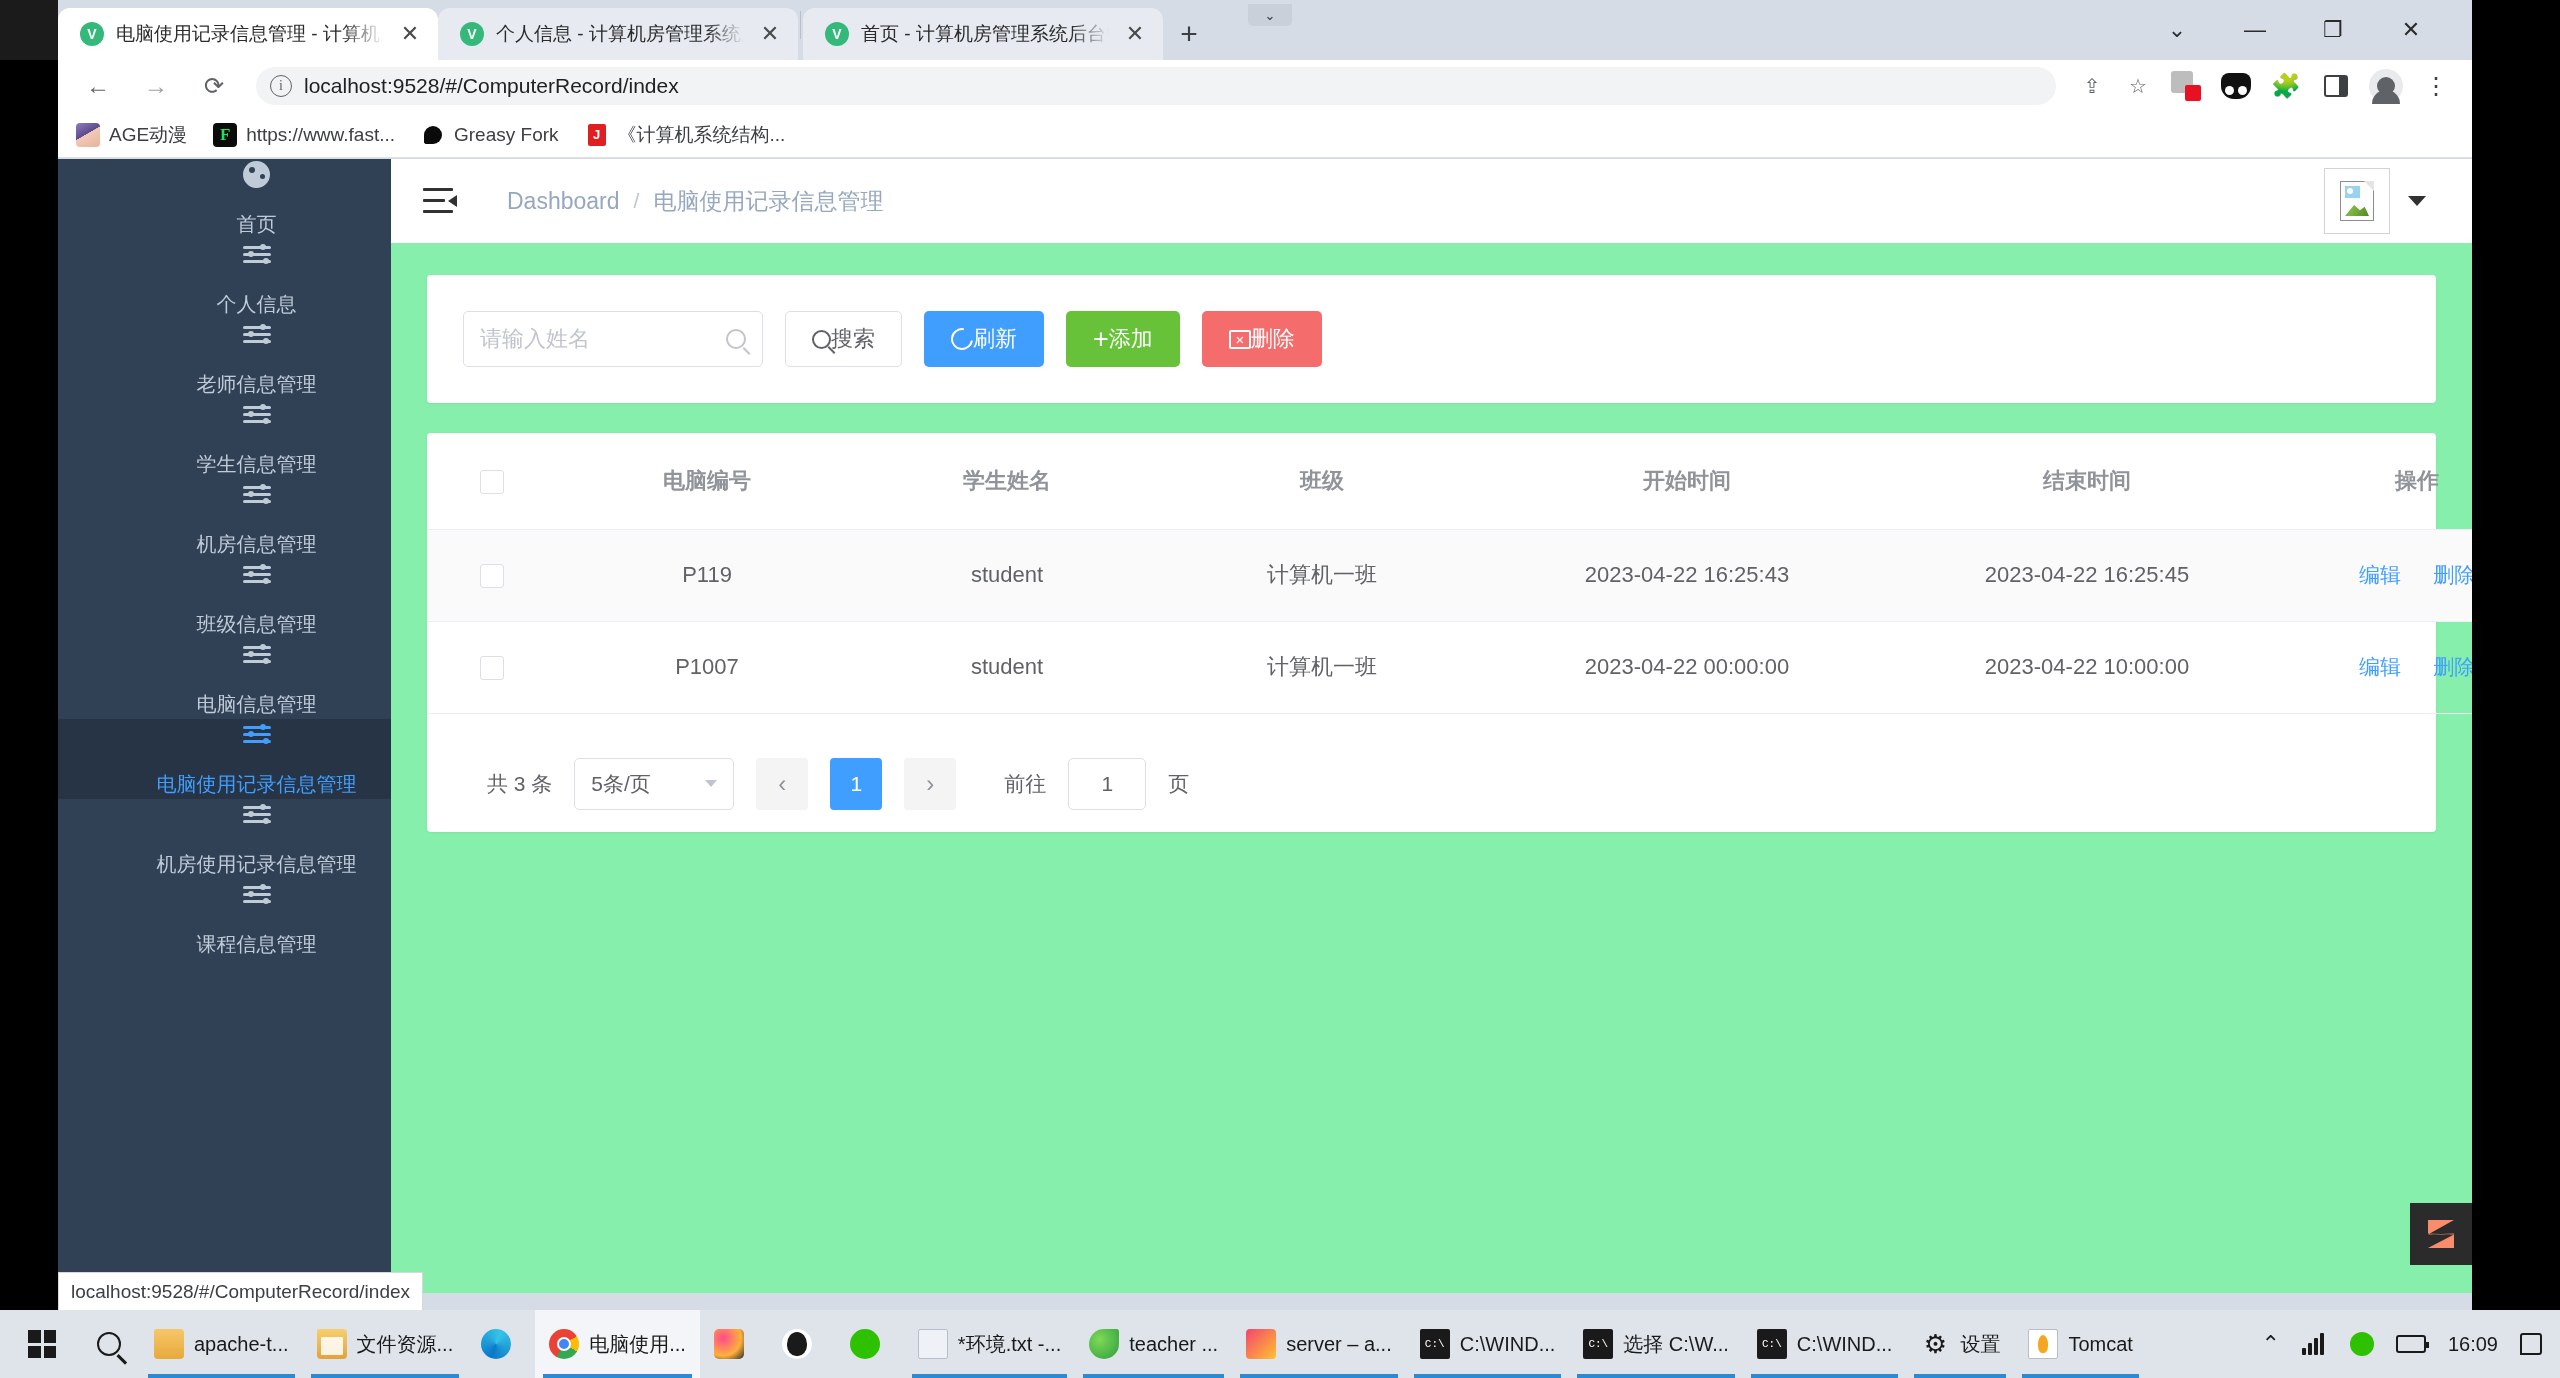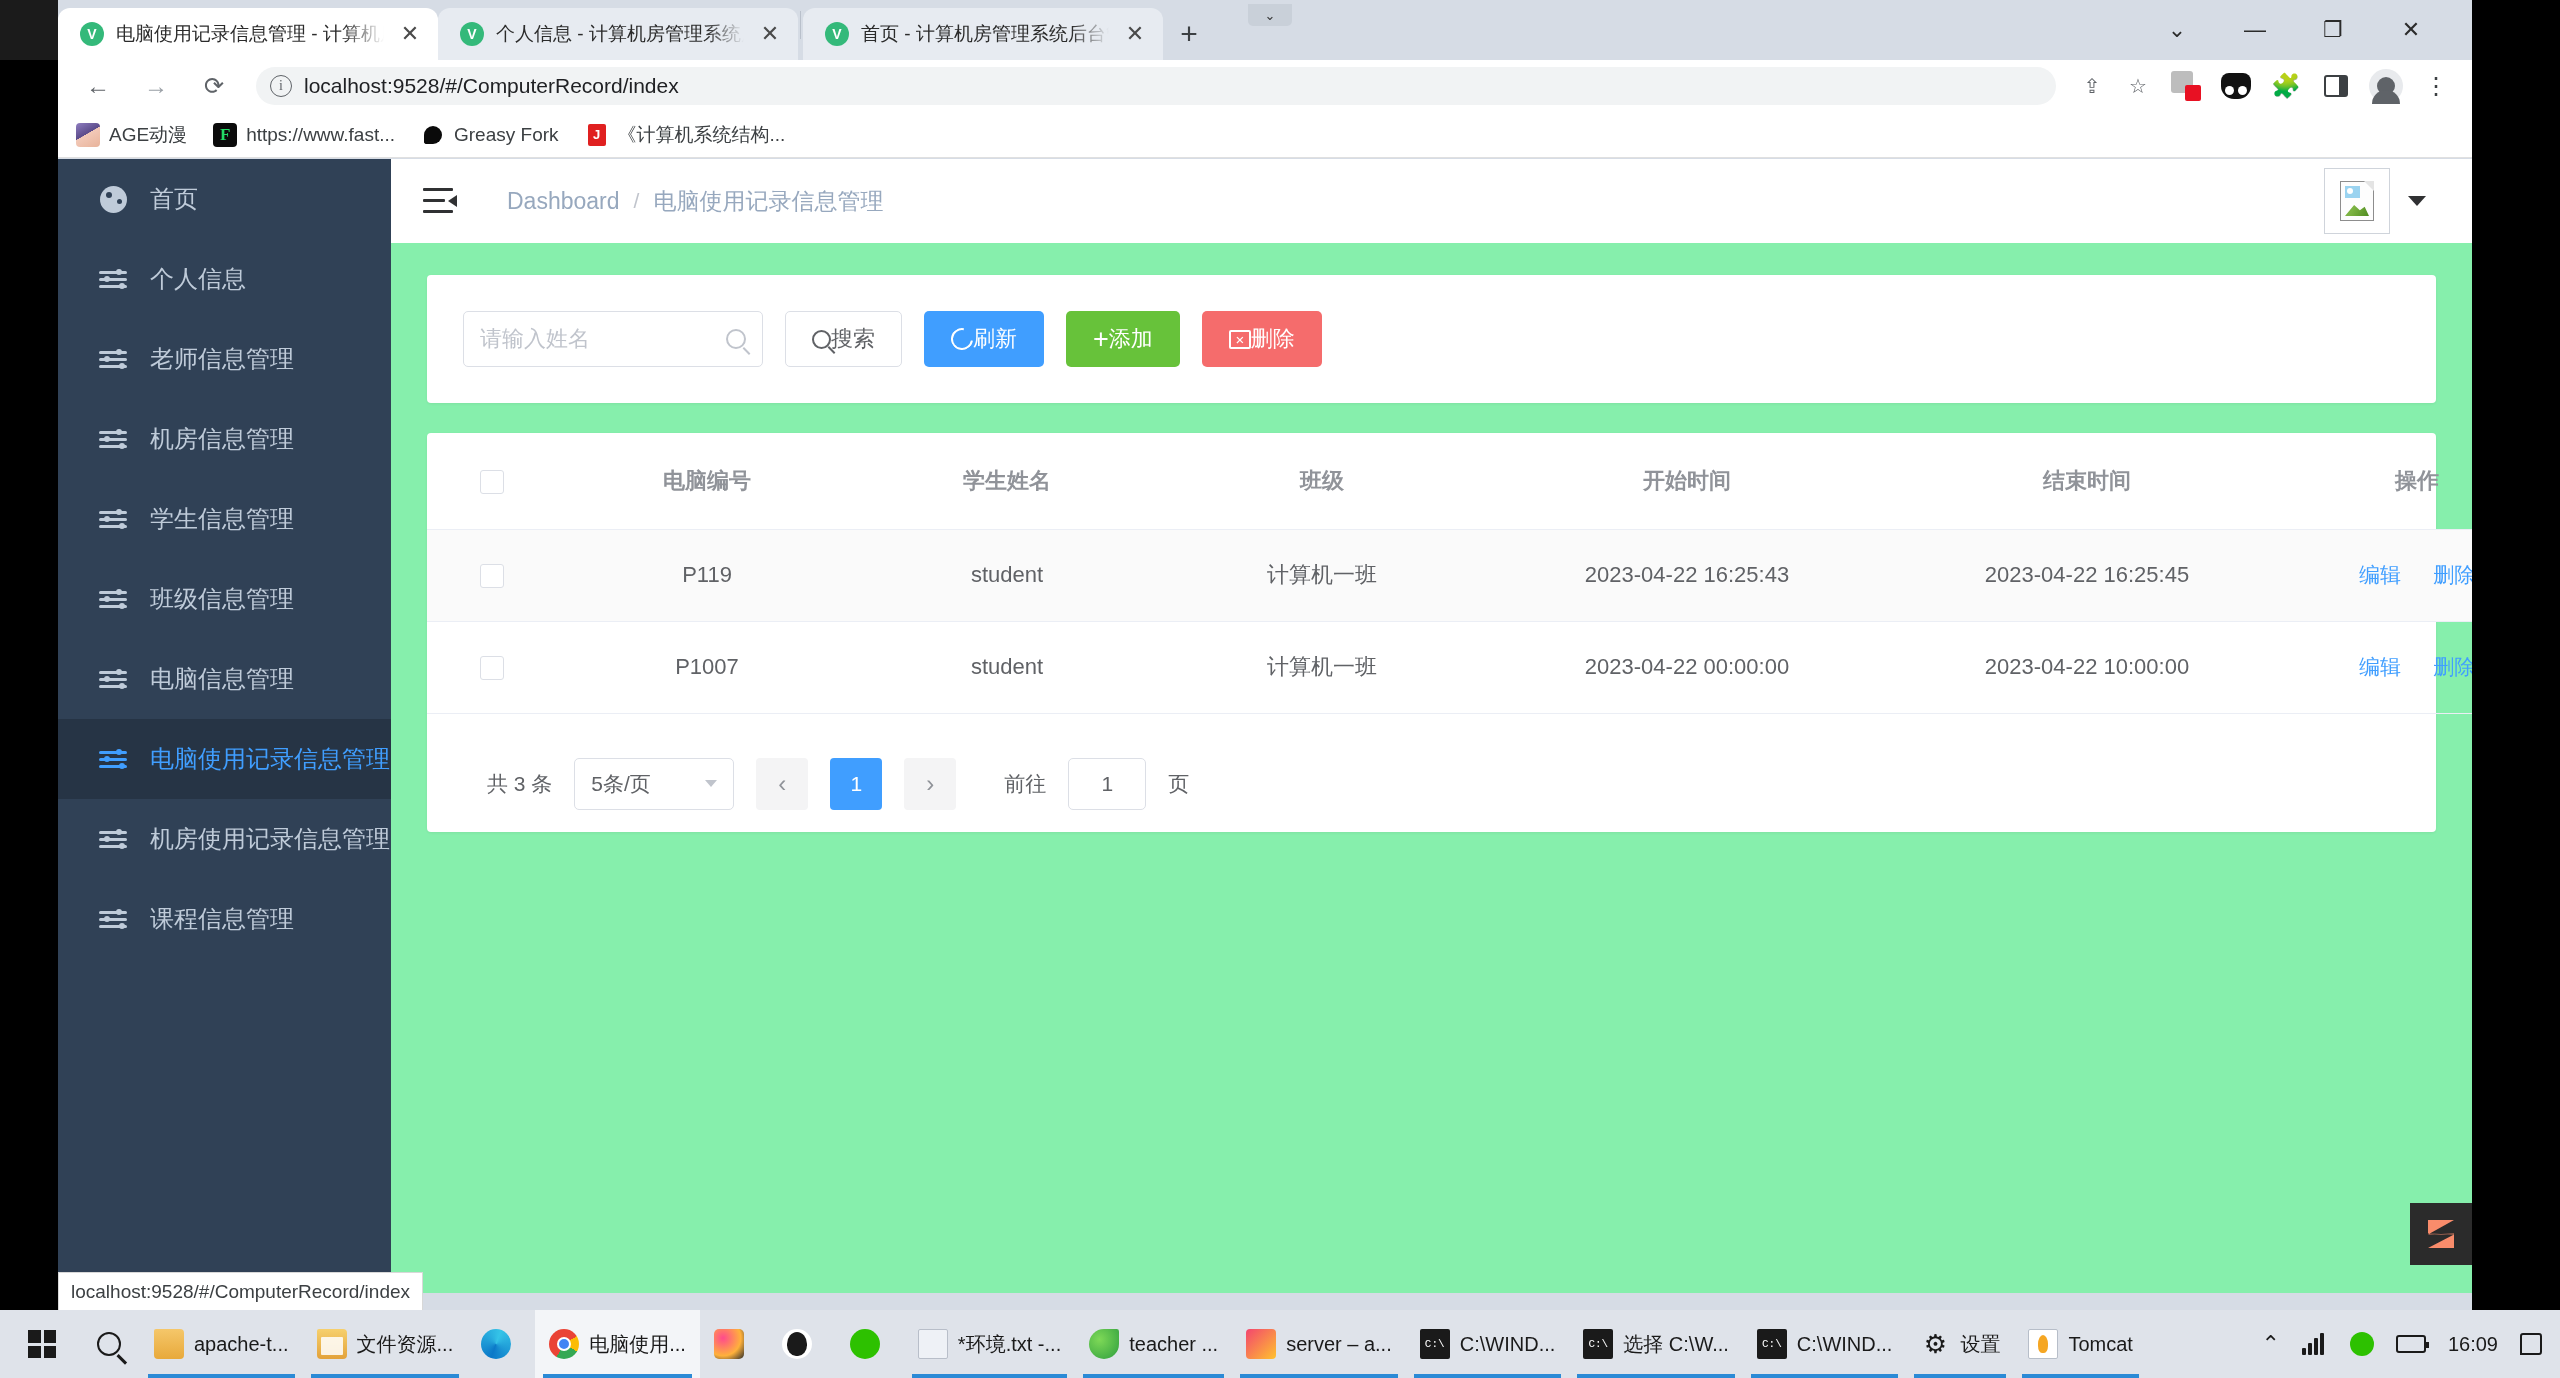--- a/index.html
+++ b/index.html
@@ -114,22 +114,22 @@
   .fav-book-in { width: 18px; height: 22px; background:#e02020; border-radius:2px; color:#fff; font-size:13px; display:flex;align-items:center;justify-content:center; font-weight:bold;}
 
   
   .viewport { position: absolute; left: 58px; top: 159px; width: 2414px; height: 1134px; background: #f0f2f5; overflow: hidden; }
   .side-black-l { position: absolute; left: 0; top: 60px; width: 58px; height: 1318px; background: #000; }
   .side-black-r { position: absolute; right: 0; top: 60px; width: 88px; height: 1318px; background: #000; }
 
   
   .sidebar { position: absolute; left: 0; top: 0; width: 333px; height: 1134px; background: #304156; }
   .nav-item {
-    height: 80px; display: flex; align-items: center; padding: 0 0 0 40px; gap: 22px;
-    color: #bfcbd9; font-size: 24px; white-space: nowrap;
+    height: 80px; display: flex; align-items: center; padding: 0 0 0 64px; gap: 22px;
+    color: #bfcbd9; font-size: 20px; white-space: nowrap; flex-direction: column;
   }
   .nav-item.active { background: #263445; color: #409eff; }
   .nav-ico { width: 30px; flex: 0 0 30px; display: flex; align-items: center; justify-content: center; }
   .sl { width: 28px; height: 20px; position: relative; }
   .sl i { position: absolute; height: 2.6px; background: currentColor; border-radius: 2px; }
   .sl i:nth-child(1) { top: 2px; left: 0; width: 28px; }
   .sl i:nth-child(2) { top: 9px; left: 0; width: 28px; }
   .sl i:nth-child(3) { top: 16px; left: 0; width: 28px; }
   .sl b { position: absolute; width: 6px; height: 6px; border-radius: 50%; background: currentColor; }
   .sl b:nth-of-type(1) { top: 0px; left: 17px; }
@@ -402,34 +402,34 @@
         <span class="nav-ico">
             <span class="sl">
               <i></i>
               <i></i>
               <i></i>
               <b></b>
               <b></b>
               <b></b>
             </span>
           </span>
+        <span>学生信息管理</span>
+      </div>
+      <div class="nav-item">
+        <span class="nav-ico">
+            <span class="sl">
+              <i></i>
+              <i></i>
+              <i></i>
+              <b></b>
+              <b></b>
+              <b></b>
+            </span>
+          </span>
         <span>机房信息管理</span>
-      </div>
-      <div class="nav-item">
-        <span class="nav-ico">
-            <span class="sl">
-              <i></i>
-              <i></i>
-              <i></i>
-              <b></b>
-              <b></b>
-              <b></b>
-            </span>
-          </span>
-        <span>学生信息管理</span>
       </div>
       <div class="nav-item">
         <span class="nav-ico">
             <span class="sl">
               <i></i>
               <i></i>
               <i></i>
               <b></b>
               <b></b>
               <b></b>

